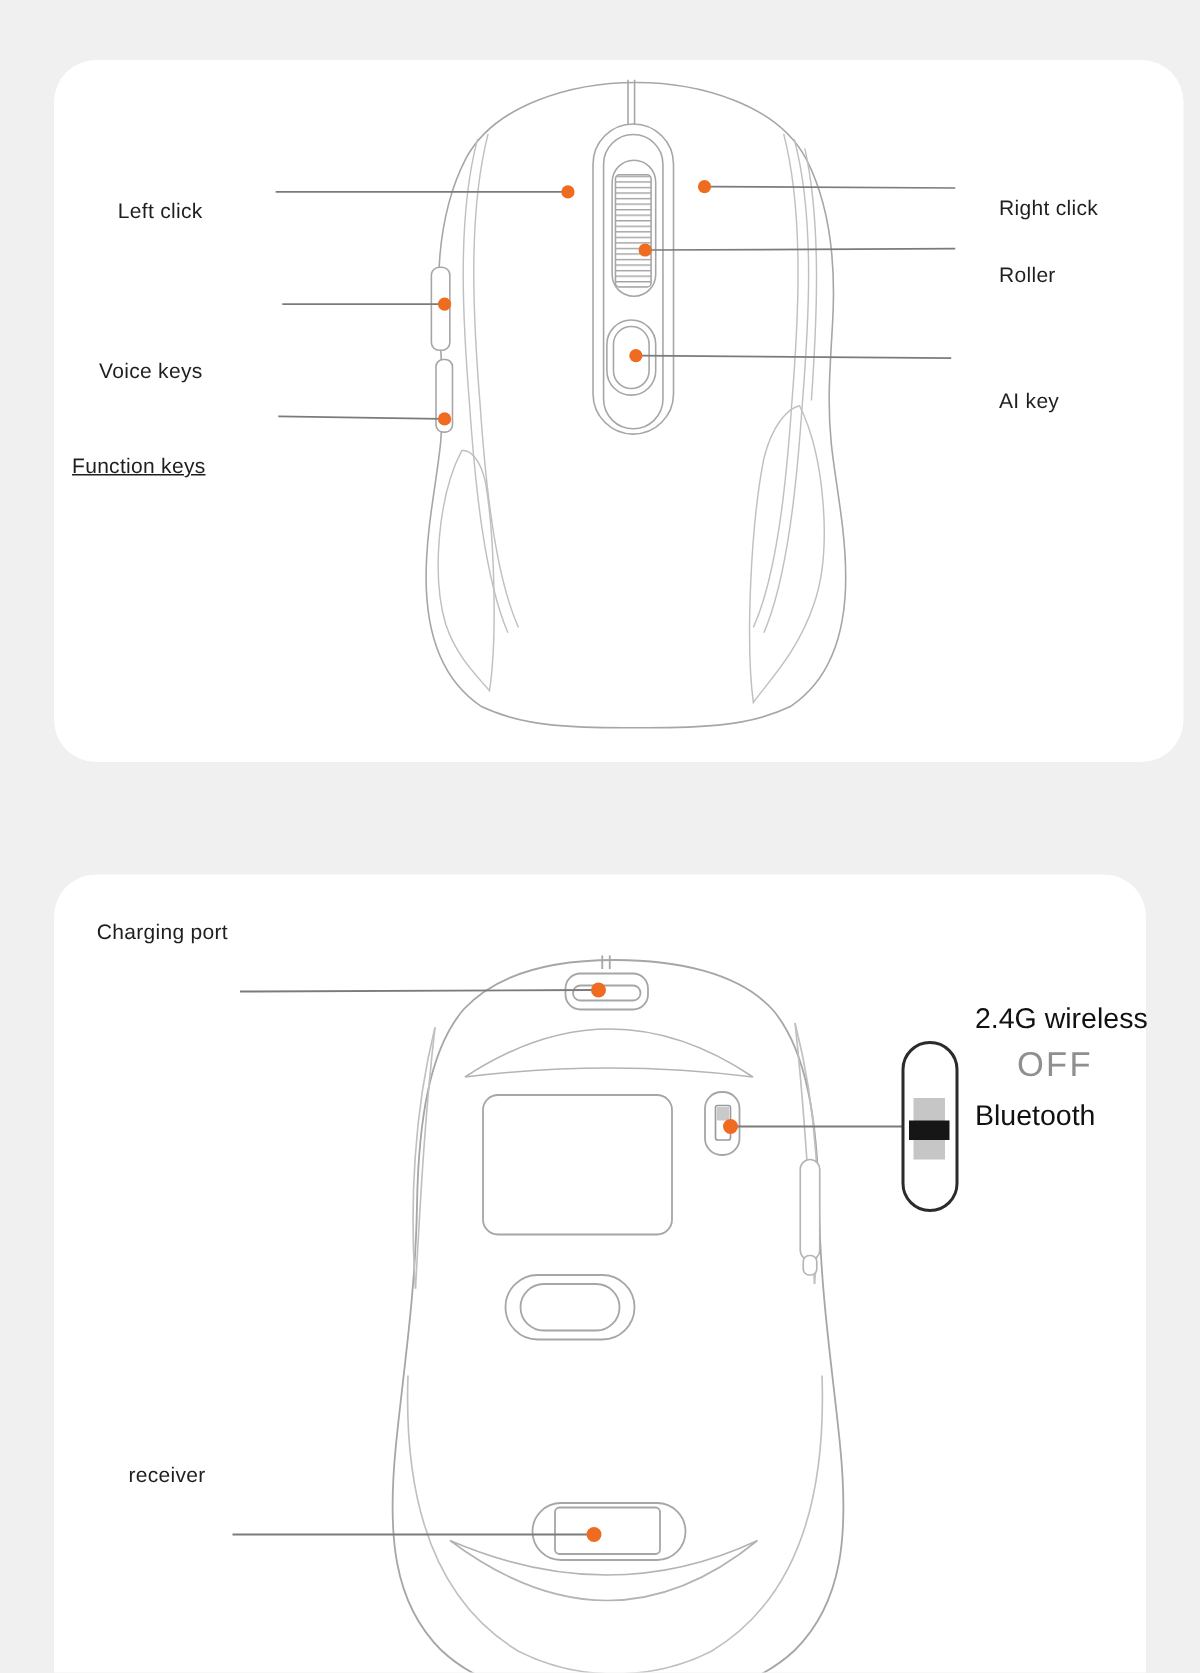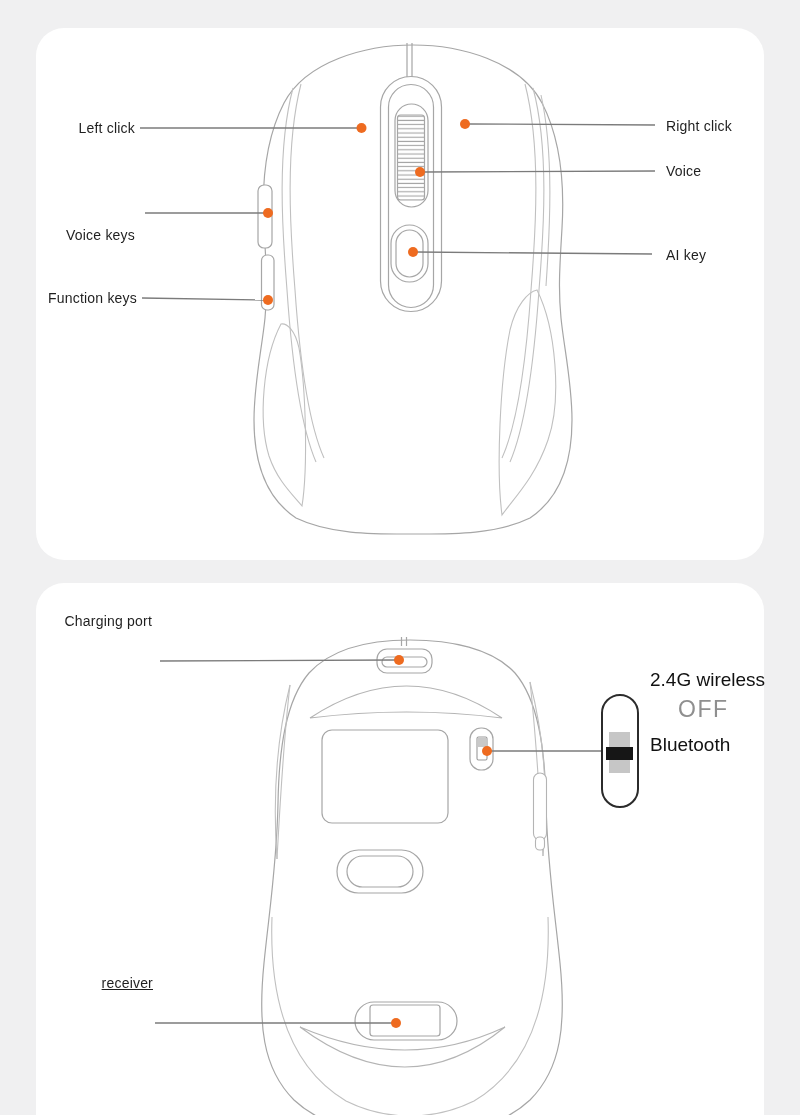--- a/index.html
+++ b/index.html
@@ -2,21 +2,21 @@
 <html><head>
 <meta charset="utf-8">
 <style>
   html,body{margin:0;padding:0;}
   body{
     position:relative;width:800px;height:1115px;overflow:hidden;
     background:#f0f0f1;
     font-family:"Liberation Sans",sans-serif;
   }
   .card{position:absolute;left:36px;width:728px;background:#ffffff;border-radius:28px;}
-  #card-top{top:28px;height:532px;}
+  #card-top{top:40px;height:468px;padding-left:25px;}
   #card-bottom{top:583px;height:604px;}
   .art{position:absolute;left:0;top:0;width:100%;height:100%;}
   .label{
     position:absolute;font-size:14px;line-height:18px;color:#1f1f1f;
     white-space:nowrap;letter-spacing:.2px;
   }
   .r{text-align:right;}
   .sw-opt{position:absolute;font-size:19px;line-height:21px;color:#111;white-space:nowrap;}
   .sw-state{
     position:absolute;font-size:23px;line-height:26px;color:#8f8f8f;
@@ -92,23 +92,23 @@
       <circle cx="232" cy="185" r="5"></circle>
       <circle cx="232" cy="272" r="5"></circle>
       <circle cx="429" cy="96" r="5"></circle>
       <circle cx="384" cy="144" r="5"></circle>
       <circle cx="377" cy="224" r="5"></circle>
     </g>
   </svg>
 
   <div class="label r" style="left:0;top:91px;width:99px;">Left click</div>
   <div class="label r" style="left:0;top:176px;width:99px;margin-top:22px;">Voice keys</div>
-  <div class="label r" style="left:0;top:261px;width:101px;">Function keys</div>
+  <div class="label r" style="left:0;top:261px;width:101px;text-decoration:underline;">Function keys</div>
   <div class="label" style="left:630px;top:89px;">Right click</div>
-  <div class="label" style="left:630px;top:134px;">Voice</div>
+  <div class="label" style="left:630px;top:134px;">Roller</div>
   <div class="label" style="left:630px;top:218px;">AI key</div>
 </div>
 
 <div class="card" id="card-bottom">
 
   <svg class="art" viewBox="0 0 728 524">
 
     <g fill="none" stroke="#a6a6a6" stroke-width="1.2">
       <path d="M 374 17
                C 334 17, 296 25, 273 50
@@ -178,18 +178,18 @@
     </g>
 
     <g>
       <rect x="566" y="72" width="36" height="112" rx="18" fill="#ffffff" stroke="#2b2b2b" stroke-width="2"></rect>
       <rect x="573" y="109" width="21" height="41" fill="#c6c6c6"></rect>
       <rect x="570" y="124" width="27" height="13" fill="#161616"></rect>
     </g>
   </svg>
 
   <div class="label r" style="left:0;top:29px;width:116px;">Charging port</div>
-  <div class="label r" style="left:16px;top:391px;width:101px;text-decoration:underline;">receiver</div>
+  <div class="label r" style="left:0;top:391px;width:101px;">receiver</div>
 
   <div class="sw-opt" style="left:614px;top:86px;">2.4G wireless</div>
   <div class="sw-state" style="left:617px;top:113px;margin-left:25px;">OFF</div>
   <div class="sw-opt" style="left:614px;top:151px;">Bluetooth</div>
 </div>
 
 </body></html>

